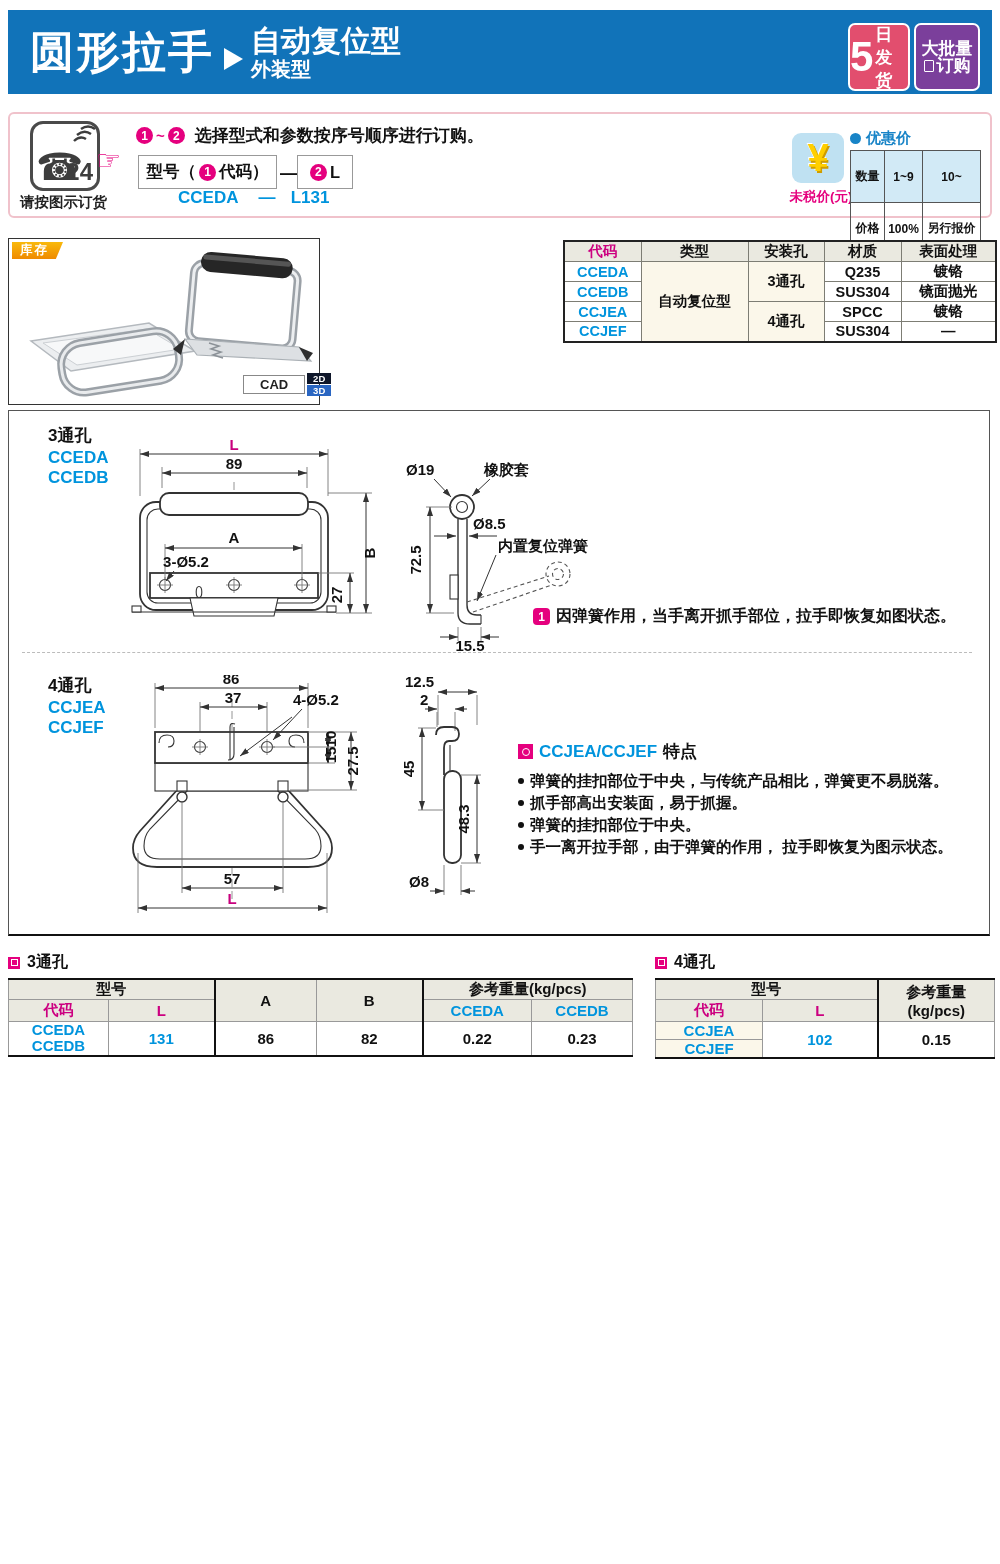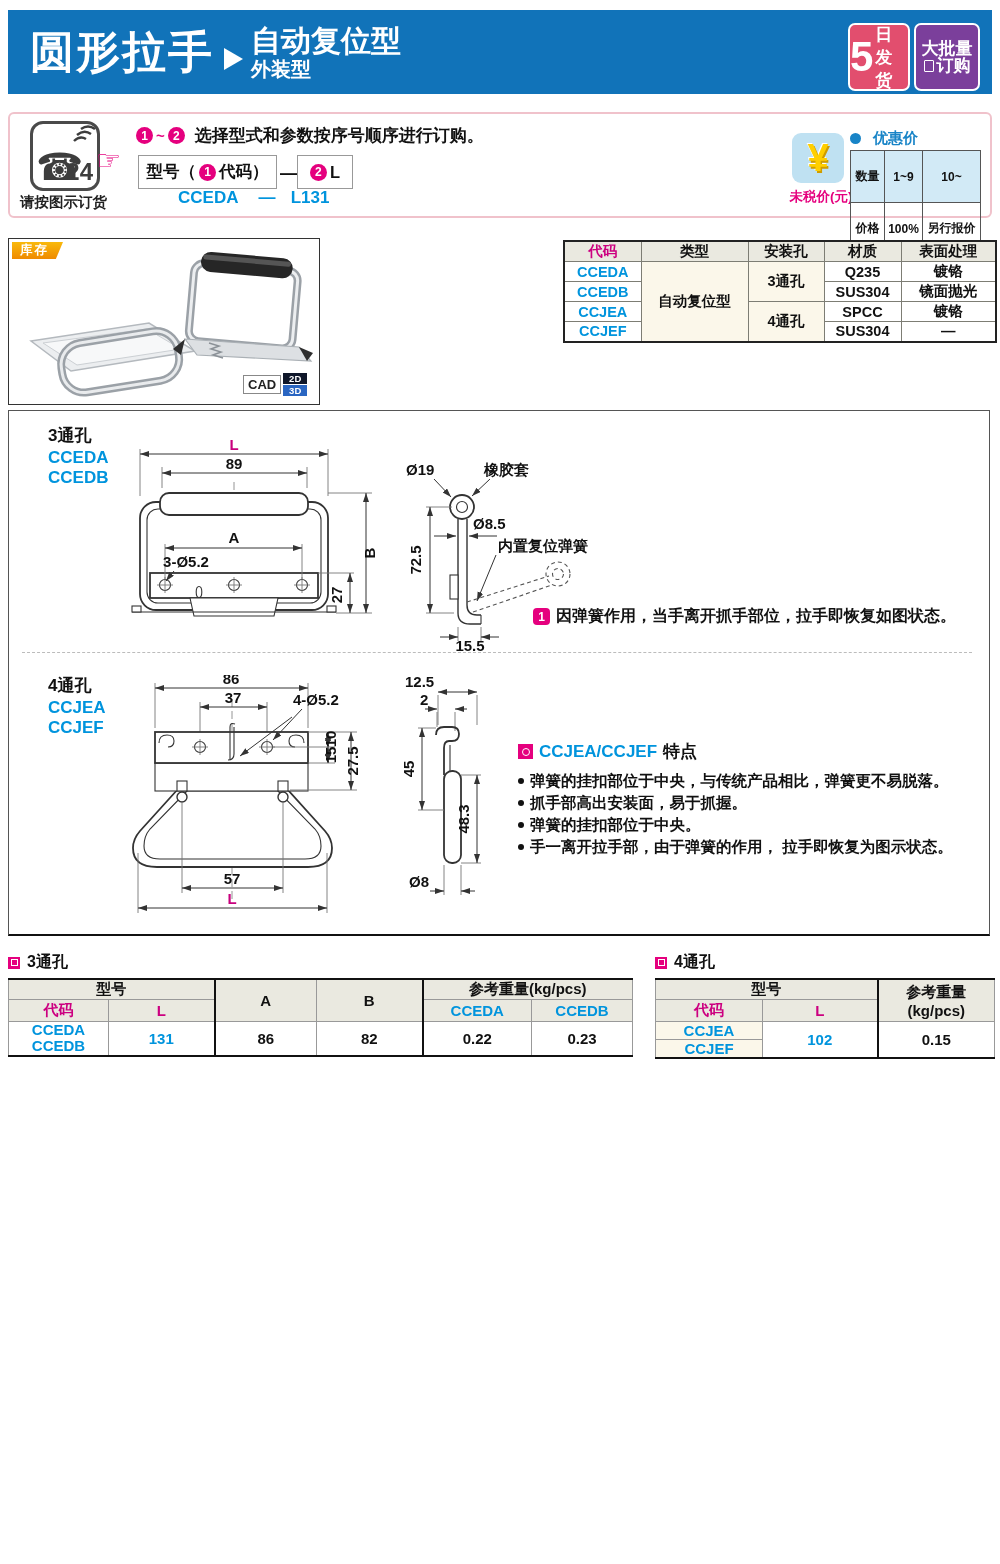--- a/index.html
+++ b/index.html
@@ -34,31 +34,31 @@
 .instr{left:136px;top:124px;display:flex;align-items:center;gap:2px}
 .instr .tld{color:#e5007e;font-weight:bold;font-size:15px;margin:0 1px}
 .instr .txt{font-size:17px;font-weight:bold;margin-left:8px}
 .mbox{border:1.5px solid #999;height:34px;display:flex;align-items:center;justify-content:center;gap:3px;font-size:16.5px;font-weight:bold;background:#fff}
 .mdash{font-size:19px;font-weight:bold}
 .exrow span{color:#0094dd;font-size:17px;font-weight:bold}
 
 .yenbox{left:792px;top:133px;width:52px;height:50px;background:#bfe1f2;border-radius:9px;display:flex;align-items:center;justify-content:center}
 .yen{font-size:38px;font-weight:900;color:#ffcf00;text-shadow:1.5px 1.5px 0 #cf9c00,-1px -1px 0 #fff}
 .yencap{left:776px;top:188px;width:90px;font-size:13.5px;font-weight:bold;color:#e5007e;text-align:center}
-.ptitle{left:850px;top:129px;display:flex;align-items:center;gap:12px;color:#1884c7;font-size:15px;font-weight:bold}
+.ptitle{left:850px;top:129px;display:flex;align-items:center;gap:5px;color:#1884c7;font-size:15px;font-weight:bold}
 .pdot{width:11px;height:11px;border-radius:50%;background:#1884c7}
 table{border-collapse:collapse;table-layout:fixed}
 .ptab{left:850px;top:150px;font-size:12px;font-weight:bold;text-align:center}
 .ptab td{border:1px solid #555;height:16px;padding:17px 1px}
 .ptab tr.r1 td{background:#d2eaf6}
 
 .photobox{left:8px;top:238px;width:312px;height:167px;border:1.5px solid #333;background:#fff}
 .stock{left:12px;top:242px;height:17px;padding:0 14px 0 8px;background:linear-gradient(#f9b90c,#ef8a00);color:#fff;font-size:12.5px;font-weight:bold;letter-spacing:2px;display:flex;align-items:center;clip-path:polygon(0 0,100% 0,86% 100%,0 100%);z-index:3}
 .cadrow{left:243px;top:373px;display:flex;align-items:center;gap:2px;z-index:3}
-.cadbox{border:1.5px solid #888;background:#fff;font-size:13px;font-weight:bold;color:#222;padding:1px 4px}
+.cadbox{border:1.5px solid #888;background:#fff;font-size:13px;font-weight:bold;color:#222;padding:1px 16px}
 .cadcol{display:flex;flex-direction:column;gap:1px}
 .cadcol span{width:24px;font-size:9.5px;font-weight:bold;color:#fff;text-align:center;line-height:11px}
 .d2{background:#0f172a}.d3{background:#2a66c2}
 
 .spec{left:563px;top:240px;width:432px;font-size:14.5px;font-weight:bold;text-align:center;border:2px solid #222}
 .spec td{border:1px solid #7d7d74;height:20px;padding:0}
 .spec .hd{background:#eae9e0}
 .mg{color:#cc0080}.bl{color:#0094dd}
 .cream{background:#fbf7ea}
 

